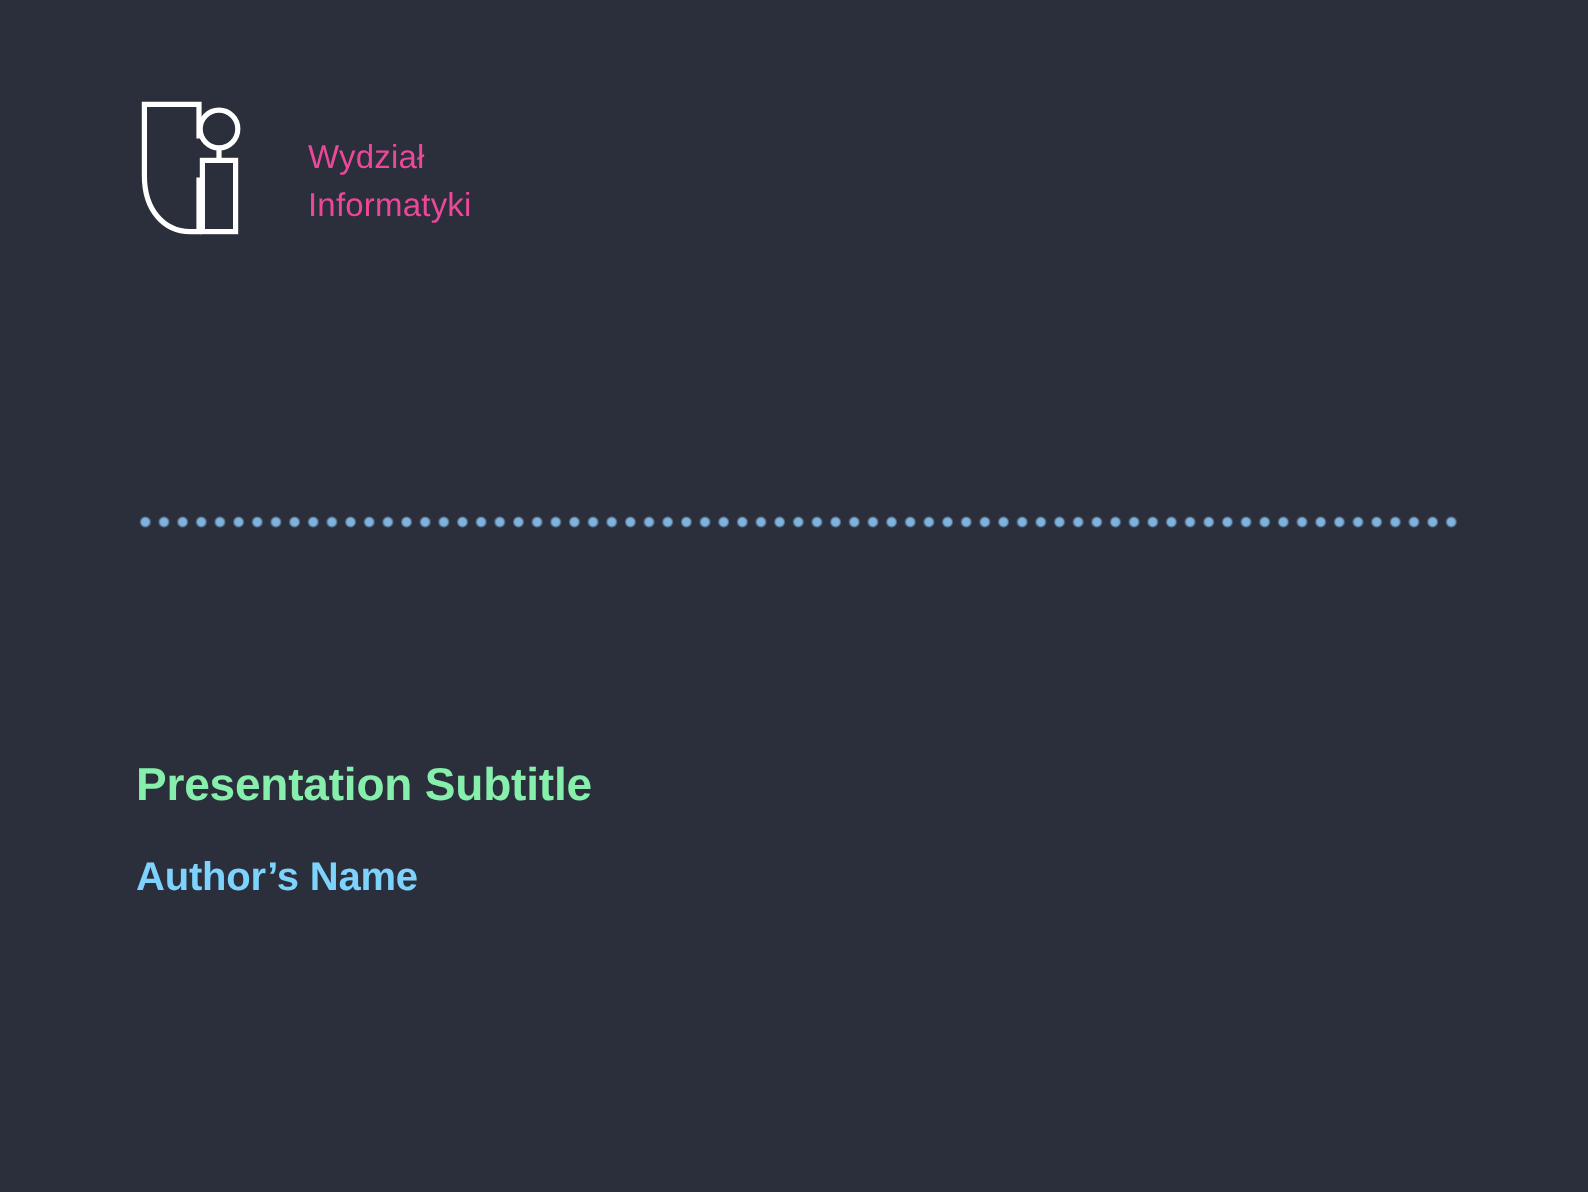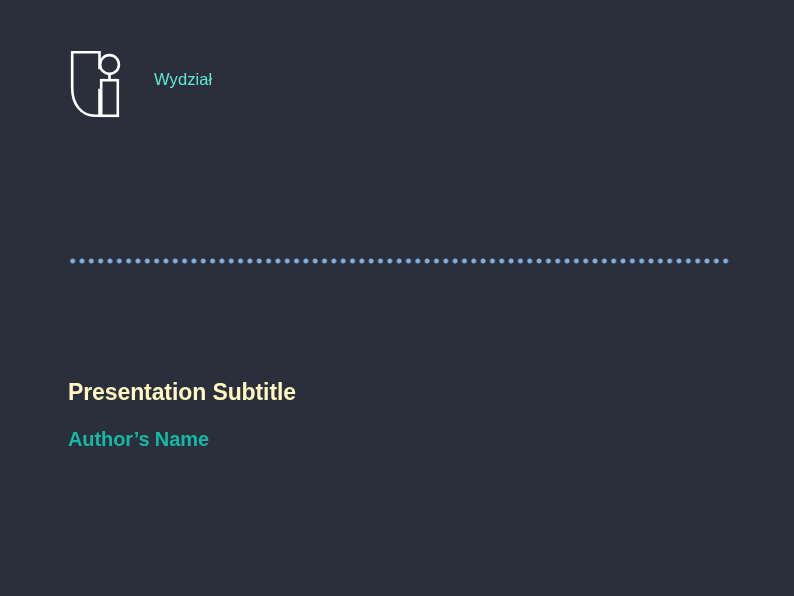--- a/index.html
+++ b/index.html
@@ -28,21 +28,21 @@
     align-items: flex-start;
   }
   .logo-mark {
     width: 56px;
     height: 72px;
     flex: none;
   }
   .logo-text {
     margin-left: 30px;
     margin-top: 19px;
-    color: #5eead4;
+    color: #ec4899;
     font-size: 16.5px;
     line-height: 1.47;
     letter-spacing: 0.1px;
     white-space: nowrap;
   }
 
   
   .title {
     position: absolute;
     left: 68px;
@@ -70,32 +70,32 @@
     background-size: 9.33px 6px;
     background-repeat: repeat-x;
     background-position: left center;
   }
 
   
   .subtitle {
     position: absolute;
     left: 68px;
     top: 379px;
-    color: #fef9c3;
+    color: #86efac;
     font-size: 23px;
     font-weight: bold;
     letter-spacing: -0.1px;
     line-height: 1.15;
     white-space: nowrap;
   }
   .author {
     position: absolute;
     left: 68px;
     top: 428px;
-    color: #14b8a6;
+    color: #7dd3fc;
     font-size: 20px;
     font-weight: bold;
     letter-spacing: -0.1px;
     line-height: 1.15;
     white-space: nowrap;
   }
 </style>
 </head>
 <body>
 
@@ -112,20 +112,21 @@
 
       <circle cx="41.5" cy="16.5" r="9.4" fill="none" stroke="#ffffff" stroke-width="2.6"></circle>
 
       <path d="M 41.5 25.9 L 41.5 32.2" fill="none" stroke="#ffffff" stroke-width="2.6"></path>
 
       <rect x="33.2" y="32.2" width="16.6" height="35.6" fill="none" stroke="#ffffff" stroke-width="2.6"></rect>
     </svg>
 
     <div class="logo-text">
       <div>Wydział</div>
+      <div>Informatyki</div>
     </div>
 
   </div>
 
 
   <div class="divider"></div>
 
   <div class="subtitle">Presentation Subtitle</div>
 
   <div class="author">Author’s Name</div>

